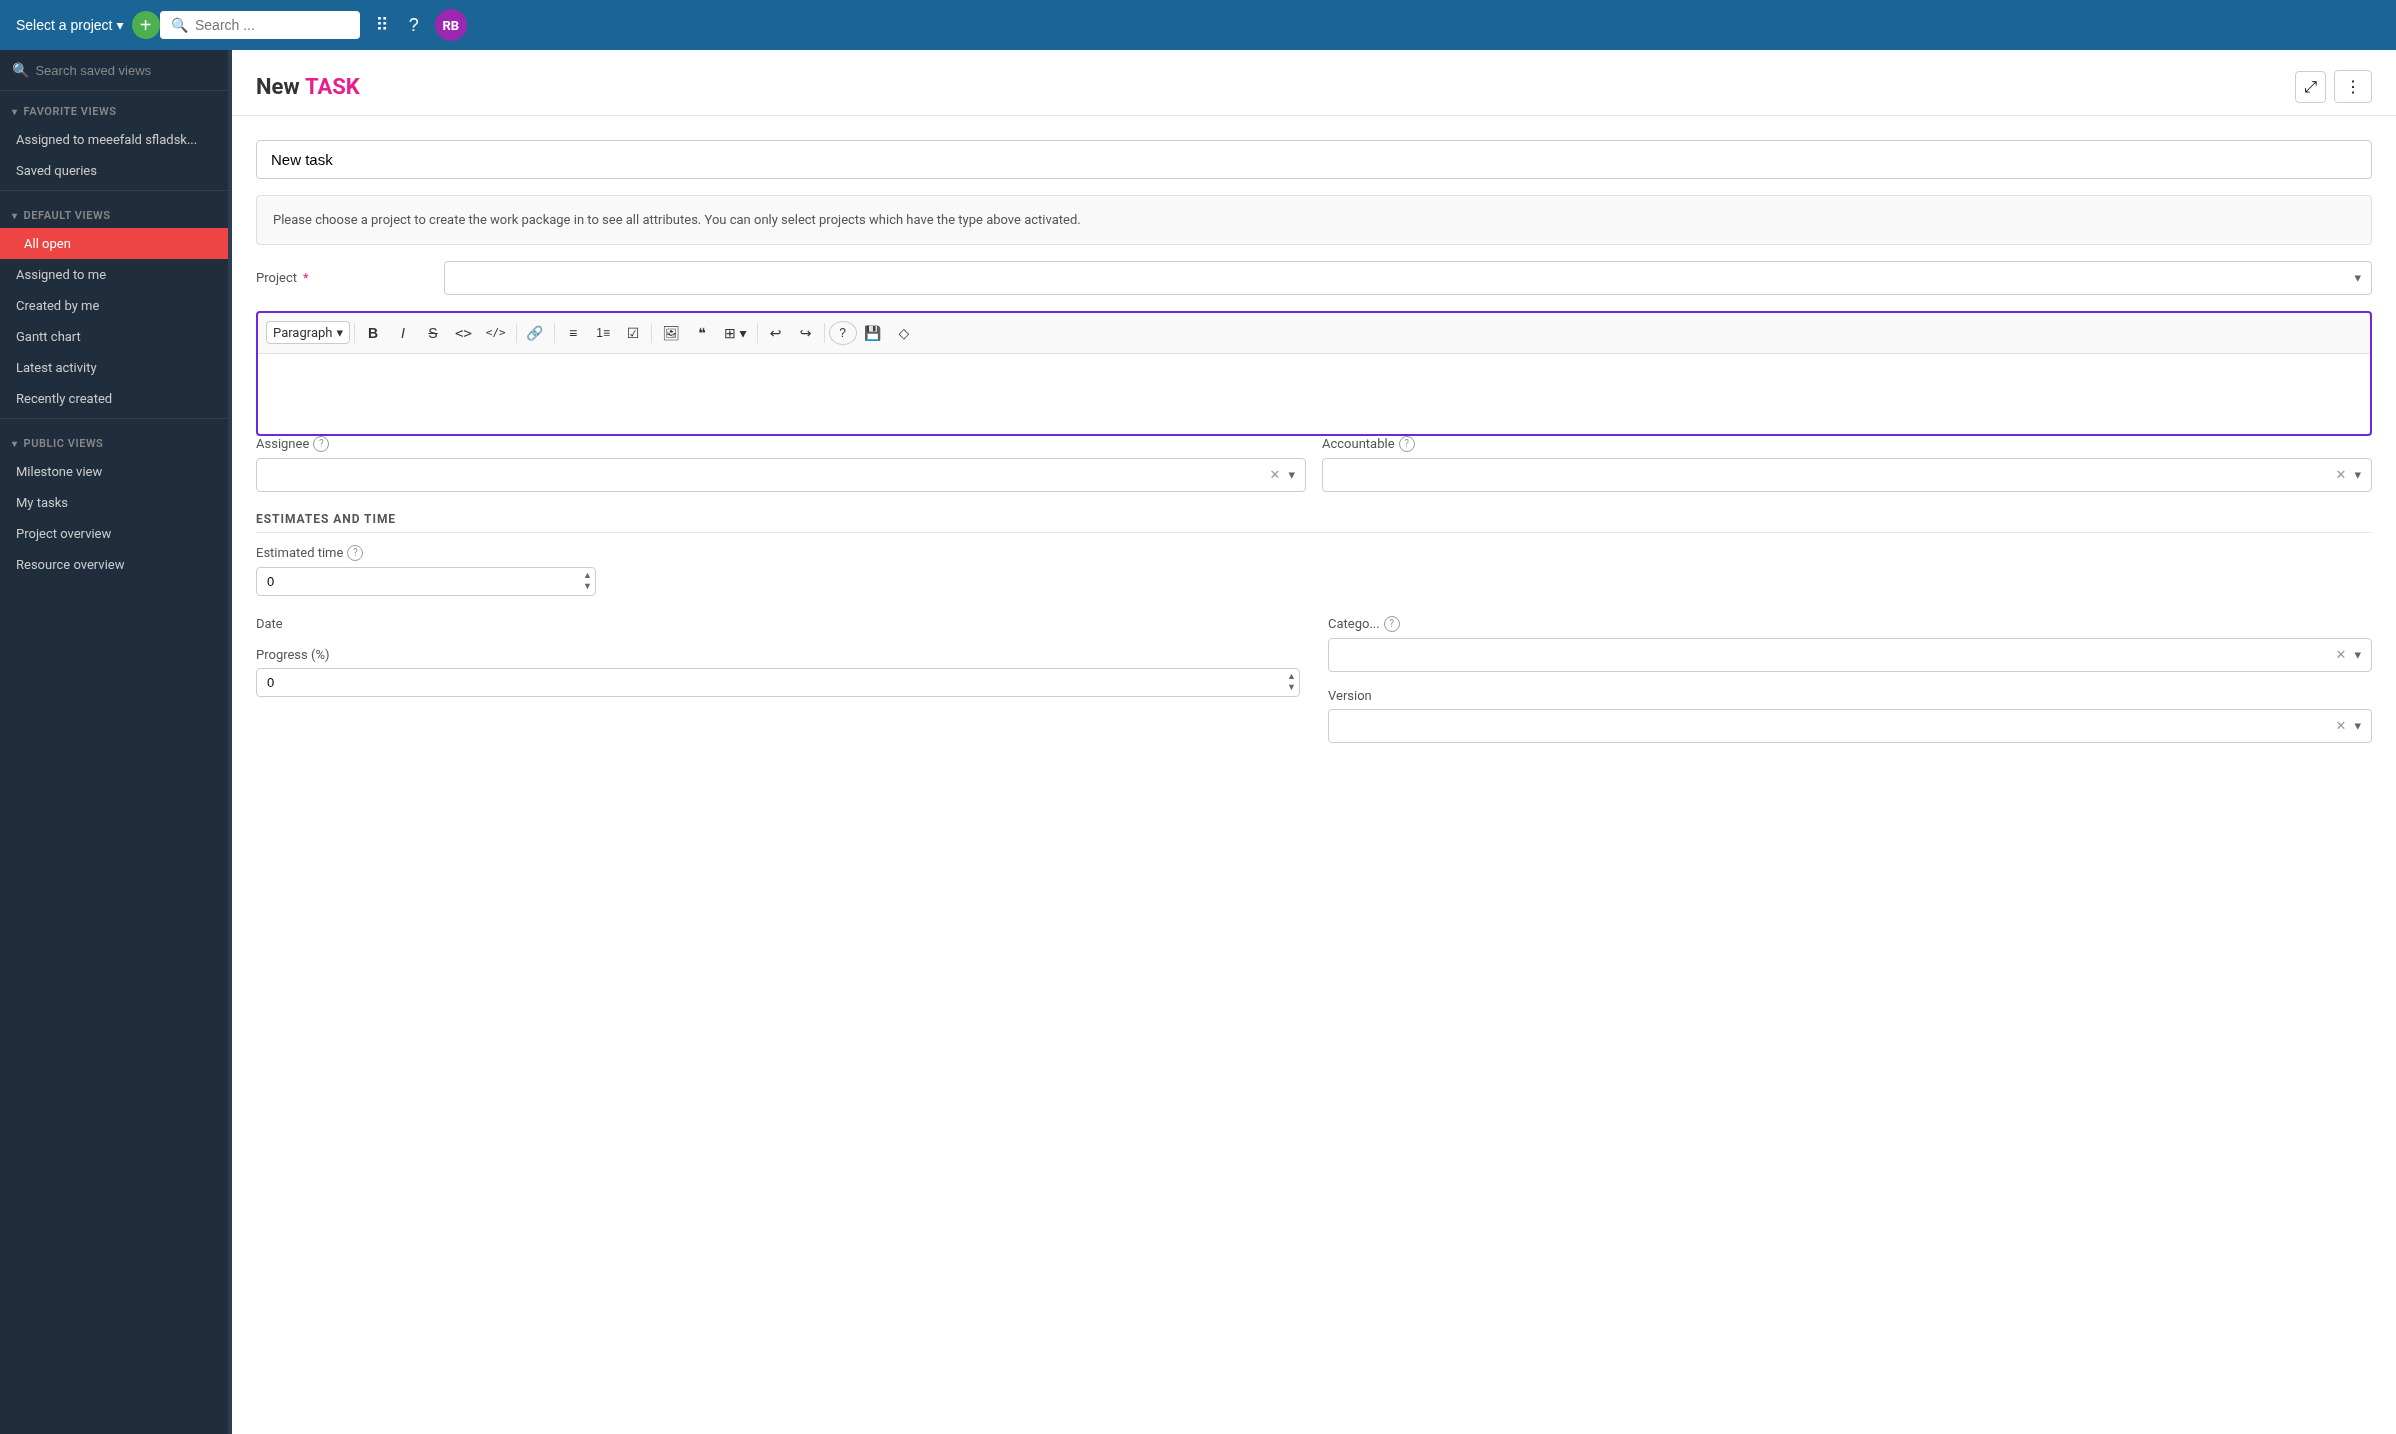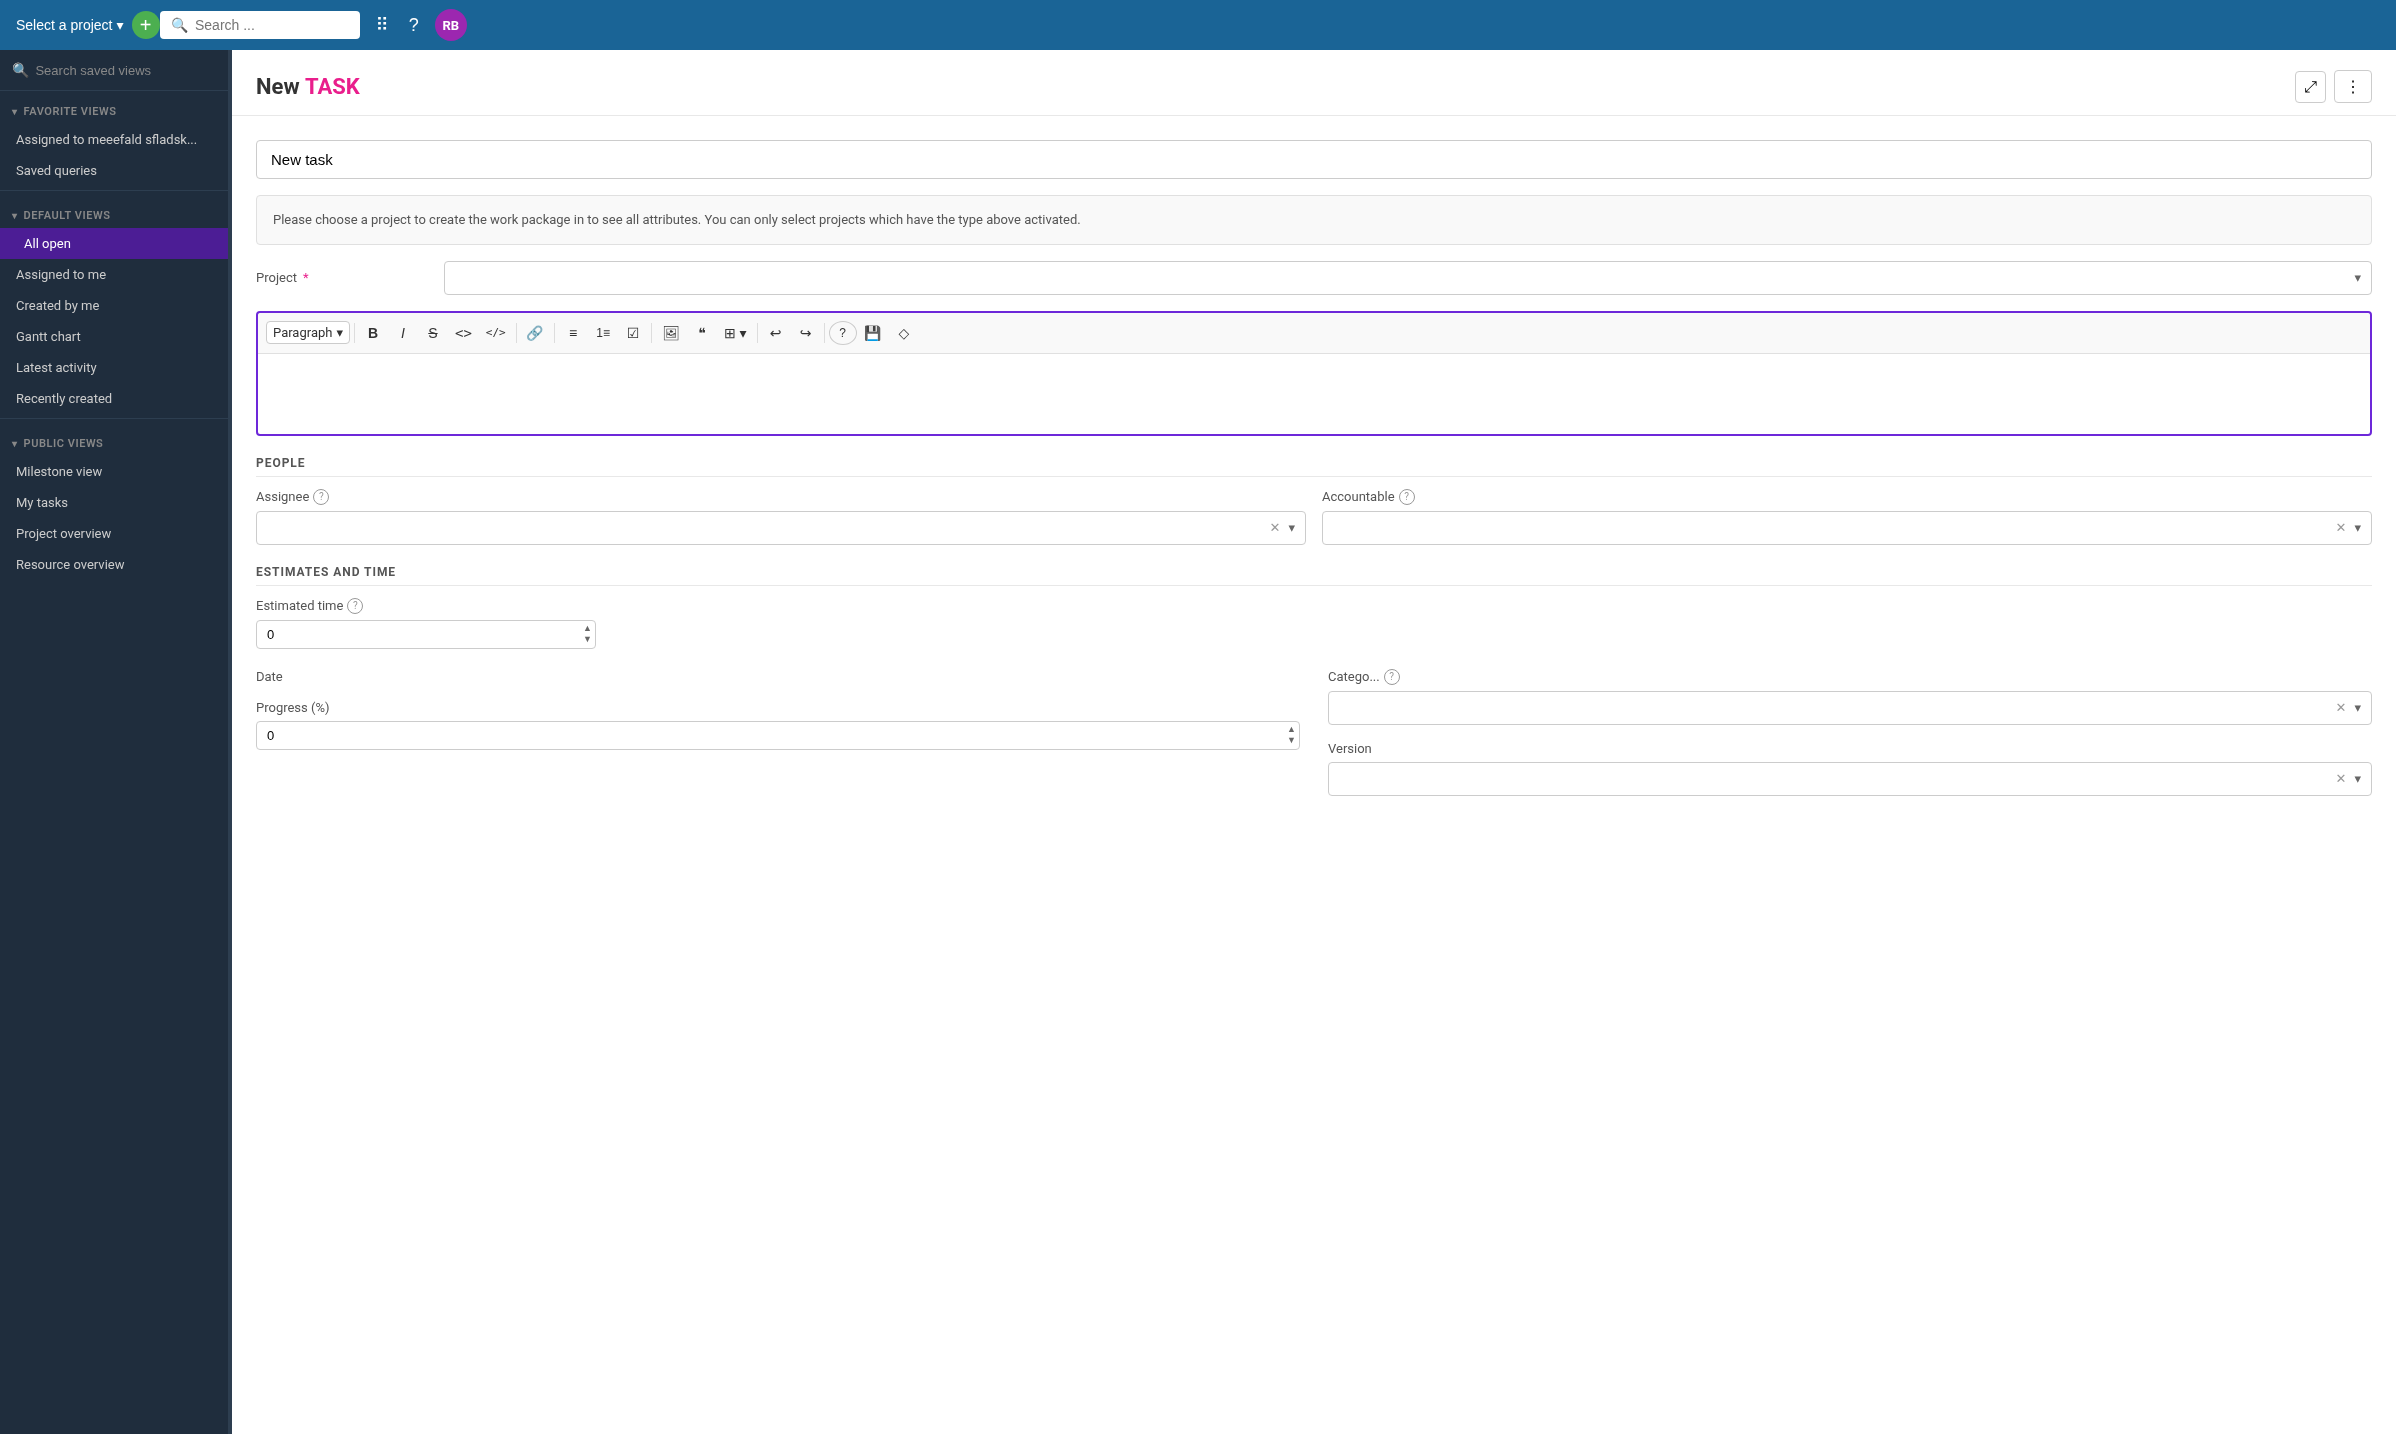--- a/index.html
+++ b/index.html
@@ -30,21 +30,21 @@
     
     .sidebar { width: 228px; background: #1f2d3d; color: #ccc; flex-shrink: 0; overflow-y: auto; display: flex; flex-direction: column; }
     .sidebar-search { padding: 12px; display: flex; align-items: center; gap: 6px; border-bottom: 1px solid #2d3e50; }
     .sidebar-search input { background: transparent; border: none; outline: none; color: #ccc; font-size: 13px; width: 100%; }
     .sidebar-search input::placeholder { color: #888; }
     .sidebar-search-icon { color: #888; font-size: 14px; }
     .sidebar-section { margin-top: 8px; }
     .sidebar-section-header { display: flex; align-items: center; gap: 6px; padding: 6px 12px; font-size: 11px; font-weight: 600; color: #888; letter-spacing: 0.05em; cursor: pointer; }
     .chevron { font-size: 10px; }
     .sidebar-item { padding: 8px 16px; font-size: 13px; color: #ccc; cursor: pointer; display: block; white-space: nowrap; overflow: hidden; text-overflow: ellipsis; }
-    .sidebar-item.active { background: #4c1d95; color: #fff; padding-left: 24px; }
+    .sidebar-item.active { background: #ef4444; color: #fff; padding-left: 24px; }
     .sidebar-divider { height: 1px; background: #2d3e50; margin: 4px 0; }
     .sidebar-resize { width: 4px; background: #2d3e50; cursor: col-resize; flex-shrink: 0; }
 
     
     .main-content { flex: 1; overflow-y: auto; background: #fff; }
     .main-header { display: flex; align-items: center; justify-content: space-between; padding: 20px 24px 12px; border-bottom: 1px solid #e8e8e8; background: #fff; }
     .main-title { font-size: 22px; color: #333; }
     .main-title span.task-label { color: #e91e8c; font-weight: bold; }
     .header-actions { display: flex; align-items: center; gap: 8px; }
     .expand-btn { background: #fff; border: 1px solid #ccc; border-radius: 4px; padding: 6px 8px; cursor: pointer; font-size: 16px; }
@@ -225,21 +225,20 @@
           <button class="toolbar-btn">↪</button>
           <div class="toolbar-divider"></div>
           <button class="toolbar-btn" style="border:1px solid #ccc;border-radius:50%;width:24px;height:24px;font-size:12px;">?</button>
           <button class="toolbar-btn">💾</button>
           <button class="toolbar-btn">◇</button>
         </div>
         <div class="editor-body" contenteditable="true" style=""></div>
       </div>
 
       
-      <div class="section-title">PEOPLE</div>
       <div class="people-grid">
         <div class="people-field">
           <div class="people-field-label">
             <span>Assignee</span>
             <span class="help-icon">?</span>
           </div>
           <div class="select-field">
             <span style="flex:1;"></span>
             <div style="display:flex;align-items:center;gap:4px;">
               <span class="clear-x">✕</span>

